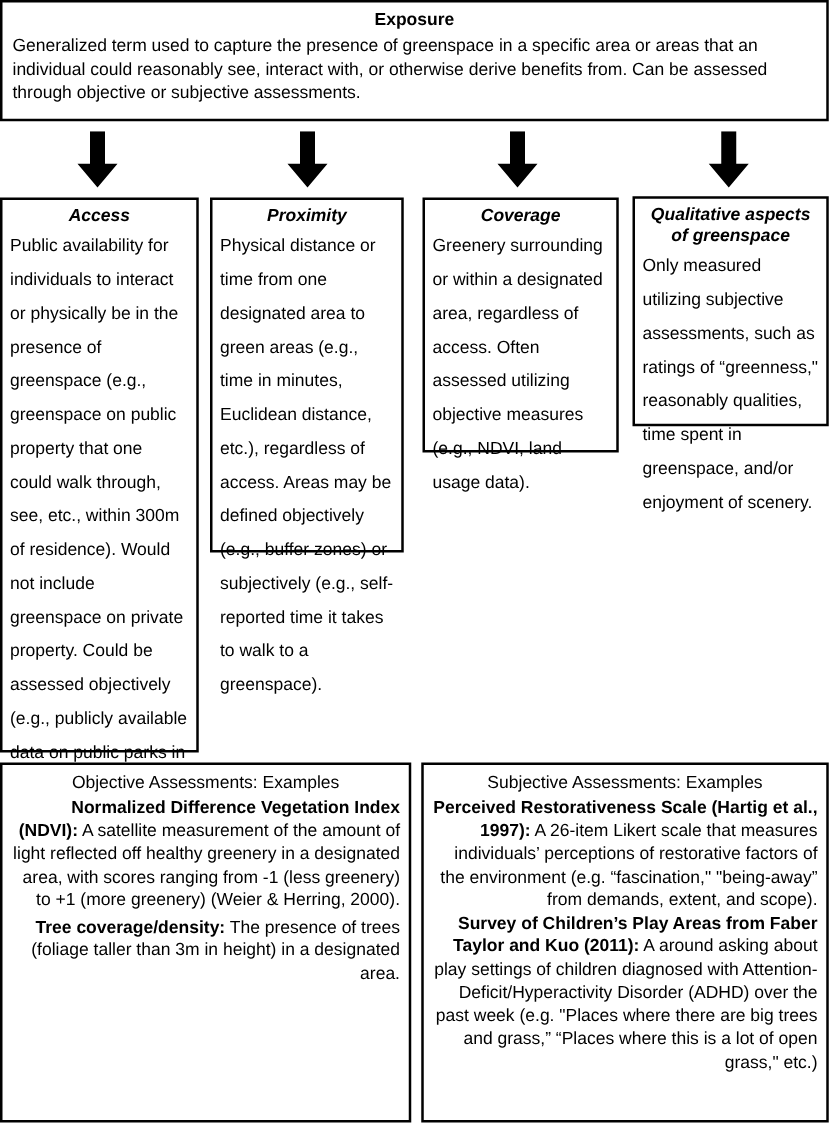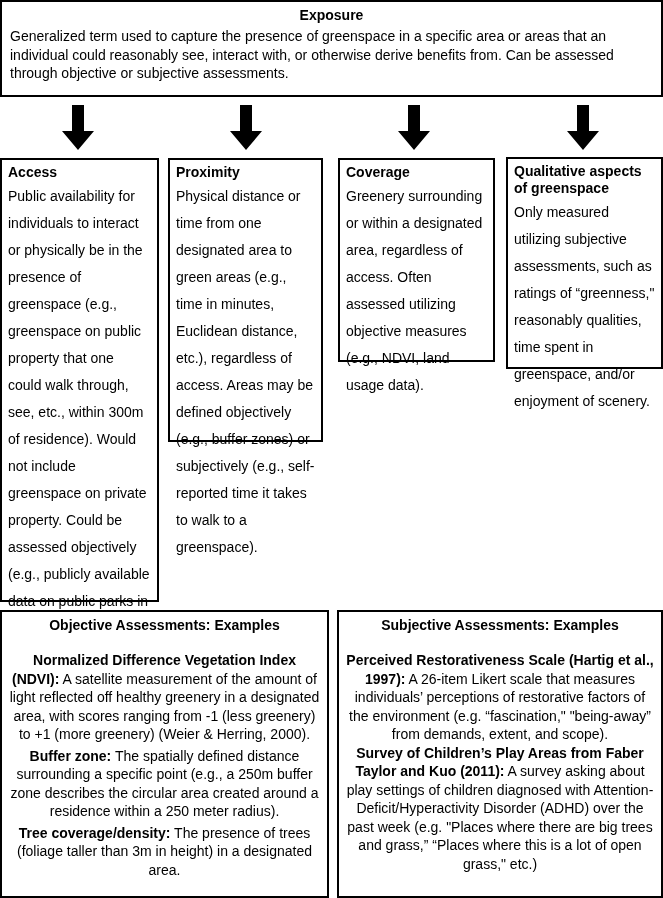--- a/index.html
+++ b/index.html
@@ -56,60 +56,62 @@
 
   
   .col-box {
     position: absolute;
     box-sizing: border-box;
     border: 2px solid #000000;
     background: #ffffff;
     padding: 4px 6px 5px 6px;
   }
   .col-title {
+    text-align: center;
     font-weight: bold;
     font-size: 14px;
     line-height: 17px;
     margin-bottom: 2px;
+    font-style: italic;
   }
   .col-body {
     font-size: 14px;
     line-height: 27px;
     text-align: left;
   }
 
   #box-access    { left: 0px;   top: 158px; width: 159px; height: 444px; }
   #box-proximity { left: 168px; top: 158px; width: 155px; height: 284px; }
   #box-coverage  { left: 338px; top: 158px; width: 157px; height: 204px; }
-  #box-qualitative { left: 506px; top: 157px; width: 157px; height: 212px; }
+  #box-qualitative { left: 506px; top: 157px; width: 157px; height: 184px; }
 
   
   .ex-box {
     position: absolute;
     box-sizing: border-box;
     border: 2px solid #000000;
     background: #ffffff;
     padding: 4px 7px 5px 7px;
     top: 610px;
     height: 288px;
   }
   #box-objective  { left: 0px;   width: 329px; }
   #box-subjective { left: 337px; width: 326px; }
 
   .ex-title {
     text-align: center;
-    font-weight: bold;
+    font-weight: normal;
     font-size: 14px;
     line-height: 18px;
-    margin-bottom: 17px;
+    margin-bottom: 2px;
   }
   .ex-item {
     font-size: 14px;
     line-height: 18.5px;
-    text-align: center;
+    text-align: right;
     margin-bottom: 3px;
   }
   .ex-item:last-child { margin-bottom: 4px; }
   .ex-item b { font-weight: bold; }
   .tight .ex-item { margin-bottom: 0px; }
 </style>
 </head>
 <body>
 
 <div class="page">
@@ -159,30 +161,27 @@
     <div class="col-title">Qualitative aspects of greenspace</div>
     <div class="col-body">Only measured utilizing subjective assessments, such as ratings of “greenness," reasonably qualities, time spent in greenspace, and/or enjoyment of scenery.</div>
   </div>
 
   <div class="ex-box" id="box-objective">
     <div class="ex-title">Objective Assessments: Examples</div>
     <div class="ex-item">
       <b>Normalized Difference Vegetation Index (NDVI):</b><span> A satellite measurement of the amount of light reflected off healthy greenery in a designated area, with scores ranging from -1 (less greenery) to +1 (more greenery) (Weier &amp; Herring, 2000).</span>
     </div>
     <div class="ex-item">
-      <b>Buffer zone:</b><span> The spatially defined distance surrounding a specific point (e.g., a 250m buffer zone describes the circular area created around a residence within a 250 meter radius).</span>
-    </div>
-    <div class="ex-item">
       <b>Tree coverage/density:</b><span> The presence of trees (foliage taller than 3m in height) in a designated area.</span>
     </div>
   </div>
 
   <div class="ex-box tight" id="box-subjective">
     <div class="ex-title">Subjective Assessments: Examples</div>
     <div class="ex-item">
       <b>Perceived Restorativeness Scale (Hartig et al., 1997):</b><span> A 26-item Likert scale that measures individuals’ perceptions of restorative factors of the environment (e.g. “fascination," "being-away” from demands, extent, and scope).</span>
     </div>
     <div class="ex-item">
-      <b>Survey of Children’s Play Areas from Faber Taylor and Kuo (2011):</b><span> A survey asking about play settings of children diagnosed with Attention-Deficit/Hyperactivity Disorder (ADHD) over the past week (e.g. "Places where there are big trees and grass,” “Places where this is a lot of open grass," etc.)</span>
+      <b>Survey of Children’s Play Areas from Faber Taylor and Kuo (2011):</b><span> A around asking about play settings of children diagnosed with Attention-Deficit/Hyperactivity Disorder (ADHD) over the past week (e.g. "Places where there are big trees and grass,” “Places where this is a lot of open grass," etc.)</span>
     </div>
   </div>
 
 </div>
 
 </body></html>

